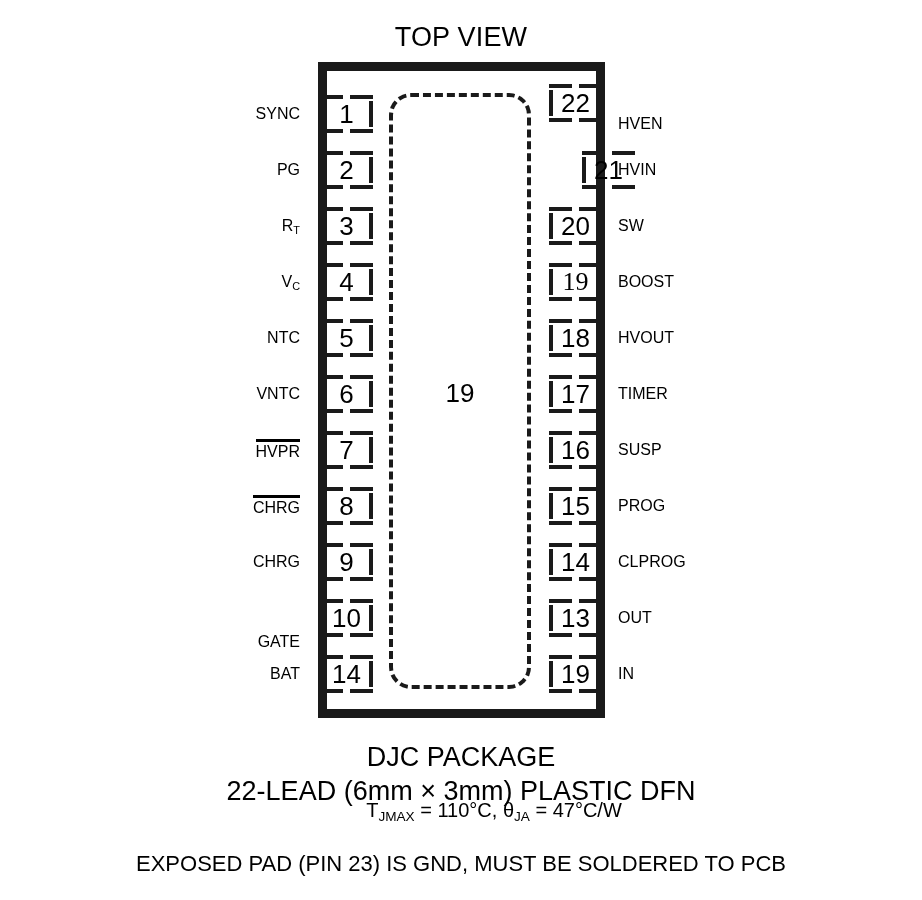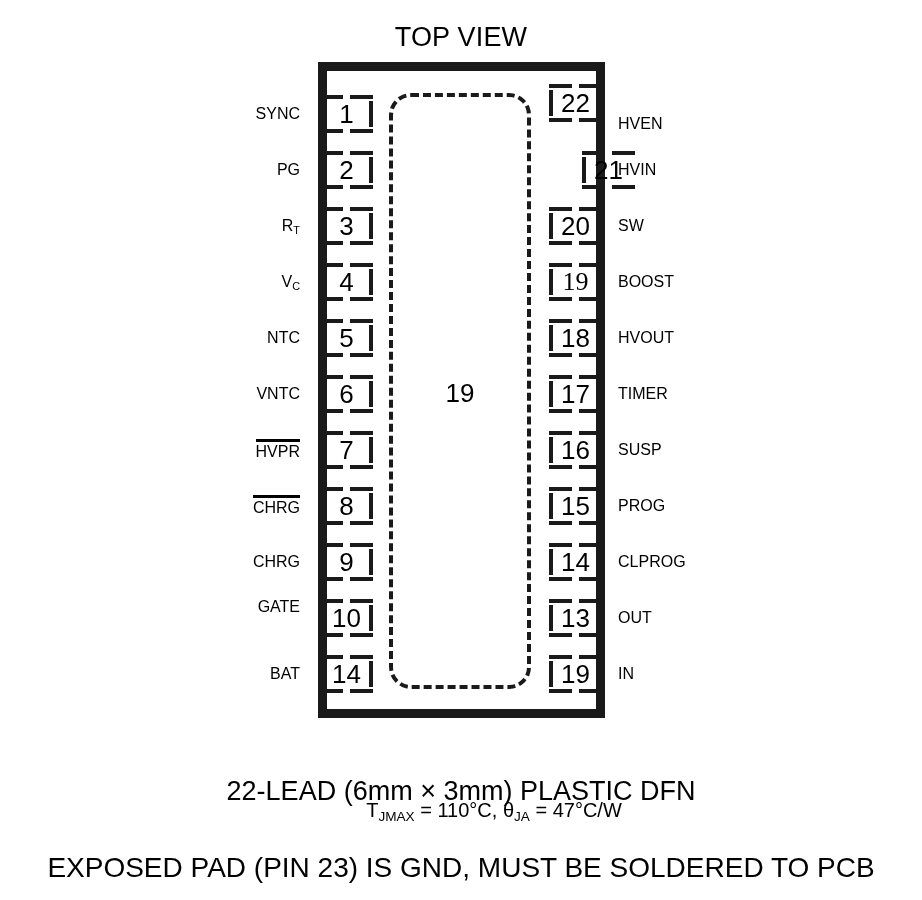--- a/index.html
+++ b/index.html
@@ -143,21 +143,21 @@
     position: absolute;
     left: 0;
     width: 922px;
     text-align: center;
     white-space: nowrap;
     line-height: 1.18;
   }
   .caption.pkg-name { top: 742px; font-size: 27px; }
   .caption.pkg-desc { top: 776px; font-size: 27px; }
   .caption.thermal  { top: 799px; font-size: 20px; padding-left: 33px; }
-  .caption.padnote  { top: 851px; font-size: 28px; }
+  .caption.padnote  { top: 851px; font-size: 22px; }
 </style>
 </head>
 <body>
 
 <div id="stage">
 
   <div class="top-view-title">TOP VIEW</div>
 
   <div class="package-body"></div>
 
@@ -245,21 +245,21 @@
       </div>
       <div class="pin-label-wrap left" style="top: 543px;">
         <span><span>CHRG</span></span>
       </div>
       <div class="pin-pad left" style="top: 599px; left: 320px;">
         <div class="rule top"></div>
         <div class="rule bottom"></div>
         <div class="edge"></div>
         <div class="pad-number">10</div>
       </div>
-      <div class="pin-label-wrap left" style="top: 588px;">
+      <div class="pin-label-wrap left" style="top: 623px;">
         <span><span>GATE</span></span>
       </div>
       <div class="pin-pad left" style="top: 655px; left: 320px;">
         <div class="rule top"></div>
         <div class="rule bottom"></div>
         <div class="edge"></div>
         <div class="pad-number">14</div>
       </div>
       <div class="pin-label-wrap left" style="top: 655px;">
         <span><span>BAT</span></span>
@@ -358,20 +358,21 @@
         <div class="rule top"></div>
         <div class="rule bottom"></div>
         <div class="edge"></div>
         <div class="pad-number">19</div>
       </div>
       <div class="pin-label-wrap right" style="top: 655px;">
         <span><span>IN</span></span>
       </div>
     </div>
 
+  <div class="caption pkg-name">DJC PACKAGE</div>
 
   <div class="caption pkg-desc">22-LEAD (6mm × 3mm) PLASTIC DFN</div>
 
   <div class="caption thermal">
     <span>T</span><sub>JMAX</sub><span> = 110°C, </span><span>θ</span><sub>JA</sub><span> = 47°C/W</span>
   </div>
 
   <div class="caption padnote">EXPOSED PAD (PIN 23) IS GND, MUST BE SOLDERED TO PCB</div>
 
 </div>

